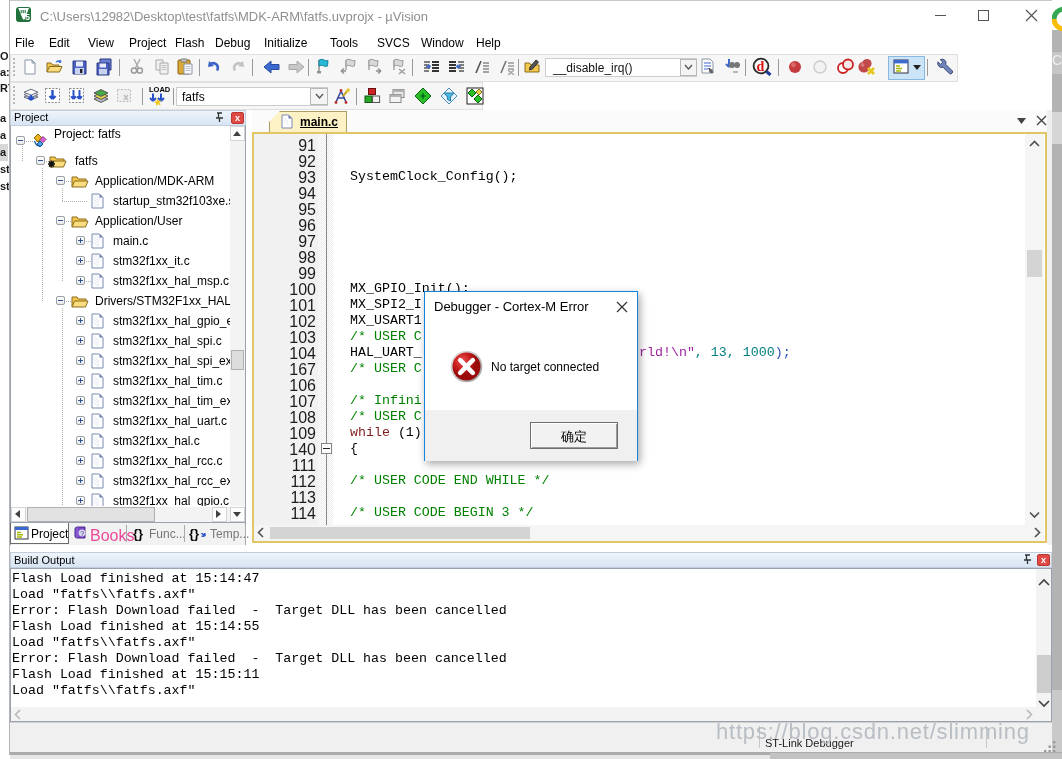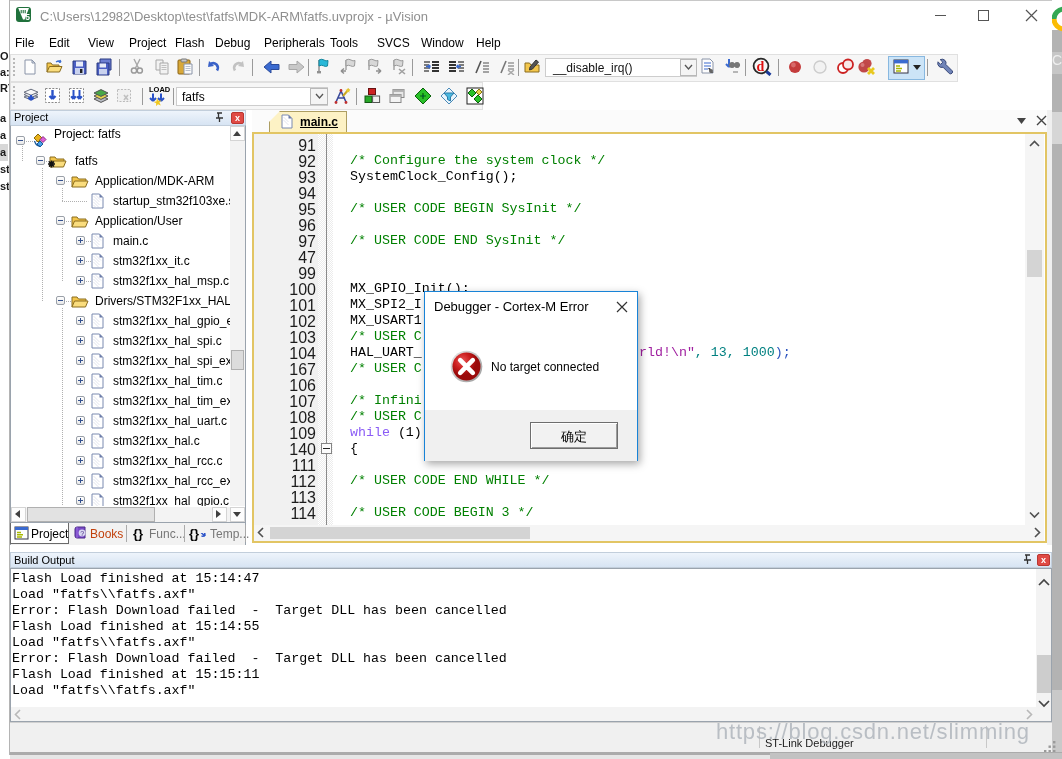--- a/index.html
+++ b/index.html
@@ -1,20 +1,20 @@
 <!DOCTYPE html>
 <html><head>
 <meta charset="utf-8">
 <style>
 *{margin:0;padding:0;box-sizing:border-box}
 html,body{width:1062px;height:759px;overflow:hidden}
 body{font-family:"Liberation Sans",sans-serif;background:#fff;position:relative}
 .a{position:absolute}
 .mono{font-family:"Liberation Mono",monospace;font-size:13.3px;line-height:16px;white-space:pre}
-.cg{color:#008000}.ck{color:#8b5cf6}.cs{color:#a020a0}.cn{color:#008080}.cb{color:#2a52be}
+.cg{color:#008000}.ck{color:#7f1d1d}.cs{color:#a020a0}.cn{color:#008080}.cb{color:#2a52be}
 .cl{position:absolute;left:350px;height:16px}
 .ln{position:absolute;left:254px;width:62px;text-align:right;height:16px;color:#1c1c1c}
 .sep1{position:absolute;top:59px;width:1px;height:17px;background:#9a9a9a}
 .sep2{position:absolute;top:88px;width:1px;height:17px;background:#9a9a9a}
 .menu{position:absolute;top:36px;font-size:12px;color:#000}
 .trow{position:absolute;font-size:12px;color:#000;white-space:nowrap}
 .ebox{position:absolute;width:9px;height:9px;border:1px solid #9aa0a8;border-radius:2px;background:linear-gradient(#fff,#e8e8e8)}
 .ebox i{position:absolute;left:1px;right:1px;top:3px;height:1px;background:#33508e;font-style:normal}
 .ebox b{position:absolute;left:3px;top:1px;bottom:1px;width:1px;background:#33508e}
 .vdot{position:absolute;width:1px;background-image:repeating-linear-gradient(#b0b0b0 0 1px,transparent 1px 2px)}
@@ -66,21 +66,21 @@
     <path d="M1 1 L12 12 M12 1 L1 12" stroke="#555" stroke-width="1.2"></path>
   </svg>
 
 <div class="a" style="left:10px;top:30px;width:1042px;height:23px;background:#fff"></div>
 <div class="menu" style="left:15px">File</div>
 <div class="menu" style="left:49px">Edit</div>
 <div class="menu" style="left:88px">View</div>
 <div class="menu" style="left:129px">Project</div>
 <div class="menu" style="left:175px">Flash</div>
 <div class="menu" style="left:215px">Debug</div>
-<div class="menu" style="left:264px">Peripherals</div>
+<div class="menu" style="left:264px">Initialize</div>
 <div class="menu" style="left:330px">Tools</div>
 <div class="menu" style="left:377px">SVCS</div>
 <div class="menu" style="left:421px">Window</div>
 <div class="menu" style="left:476px">Help</div>
 
 <div class="a" style="left:10px;top:54px;width:948px;height:28px;background:#f6f6f6;border:1px solid #e0e0e0"></div>
 <div class="a" style="left:13px;top:58px;width:2px;height:20px;background-image:repeating-linear-gradient(#b8b8b8 0 2px,transparent 2px 4px)"></div>
 
 <svg class="a" style="left:22px;top:59px" width="16" height="16">
     <path d="M3 1 h7 l3 3 v11 h-10 z" fill="#fdfdfd" stroke="#8a94a8"></path>
@@ -582,21 +582,21 @@
     <rect x="1" y="1" width="13" height="3" fill="#3a6ad0"></rect>
     <path d="M3 6.5 h4 M3 8.8 h6 M3 11 h5" stroke="#a8b800" stroke-width="1.5"></path>
   </svg>
 <div class="a" style="left:31px;top:527px;font-size:12px;color:#000">Project</div>
 <svg class="a" style="left:73px;top:526px" width="16" height="15">
     <path d="M2 3 Q2 1 4 1 h8 v11 h-8 Q2 12 2 10 Z" fill="#7a4ac8" stroke="#4a2a88"></path>
     <path d="M4 1 v11" stroke="#9a6ae0"></path>
     <circle cx="9" cy="7" r="3.4" fill="#d8d8f0"></circle>
     <text x="7.2" y="10" font-size="7" fill="#4a2a88">?</text>
   </svg>
-<div class="a" style="left:90px;top:527px;font-size:12px;color:#c2410c">Books</div>
+<div class="a" style="left:90px;top:527px;font-size:16px;color:#ec4899">Books</div>
 <div class="a" style="left:126px;top:525px;width:1px;height:17px;background:#aaa"></div>
 <div class="a" style="left:133px;top:526px;font-size:13px;color:#000;font-weight:bold">{}</div>
 <div class="a" style="left:149px;top:527px;font-size:12px;color:#777">Func...</div>
 <div class="a" style="left:184px;top:525px;width:1px;height:17px;background:#aaa"></div>
 <div class="a" style="left:189px;top:526px;font-size:13px;color:#000;font-weight:bold">{}</div>
 <svg class="a" style="left:200px;top:533px" width="10" height="8">
     <path d="M0 3 h5 M5 3 L2.5 .5 M5 3 L2.5 5.5" stroke="#2a52c8" stroke-width="1.5" fill="none" transform="rotate(40 5 3)"></path>
   </svg>
 <div class="a" style="left:210px;top:527px;font-size:12px;color:#777">Temp...</div>
 <div class="a" style="left:245px;top:525px;width:1px;height:17px;background:#aaa"></div>
@@ -622,42 +622,39 @@
 <div class="a" style="left:254px;top:134px;width:66px;height:391px;background:#f1f1f1"></div>
 <div class="a" style="left:318px;top:134px;width:15px;height:391px;background:conic-gradient(#ececec 25%,#fff 0 50%,#ececec 0 75%,#fff 0) 0 0/2px 2px"></div>
 <div class="a" style="left:326px;top:134px;width:1px;height:391px;background:#8a8a8a"></div>
 <div class="ln" style="top:137px">91</div>
 <div class="ln" style="top:153px">92</div>
 <div class="ln" style="top:169px">93</div>
 <div class="ln" style="top:185px">94</div>
 <div class="ln" style="top:201px">95</div>
 <div class="ln" style="top:217px">96</div>
 <div class="ln" style="top:233px">97</div>
-<div class="ln" style="top:249px">47</div>
+<div class="ln" style="top:249px">98</div>
 <div class="ln" style="top:265px">99</div>
 <div class="ln" style="top:281px">100</div>
 <div class="ln" style="top:297px">101</div>
 <div class="ln" style="top:313px">102</div>
 <div class="ln" style="top:329px">103</div>
 <div class="ln" style="top:345px">104</div>
 <div class="ln" style="top:361px">167</div>
 <div class="ln" style="top:377px">106</div>
 <div class="ln" style="top:393px">107</div>
 <div class="ln" style="top:409px">108</div>
 <div class="ln" style="top:425px">109</div>
 <div class="ln" style="top:441px">140</div>
 <div class="ln" style="top:457px">111</div>
 <div class="ln" style="top:473px">112</div>
 <div class="ln" style="top:489px">113</div>
 <div class="ln" style="top:505px">114</div>
 <div id="code" class="mono">
-<div class="cl cg" style="top:153px">/* Configure the system clock */</div>
 <div class="cl" style="top:169px">SystemClock_Config();</div>
-<div class="cl cg" style="top:201px">/* USER CODE BEGIN SysInit */</div>
-<div class="cl cg" style="top:233px">/* USER CODE END SysInit */</div>
 <div class="cl" style="top:281px">MX_GPIO_Init();</div>
 <div class="cl" style="top:297px">MX_SPI2_I</div>
 <div class="cl" style="top:313px">MX_USART1</div>
 <div class="cl cg" style="top:329px">/* USER C</div>
 <div class="cl" style="top:345px">HAL_UART_</div>
 <div class="cl" style="top:345px;left:639px"><span class="cs">rld!\n"</span><span class="cn">, 13, 1000</span><span class="cb">);</span></div>
 <div class="cl cg" style="top:361px">/* USER C</div>
 <div class="cl cg" style="top:393px">/* Infini</div>
 <div class="cl cg" style="top:409px">/* USER C</div>
 <div class="cl" style="top:425px"><span class="ck">while</span> (1)</div>

